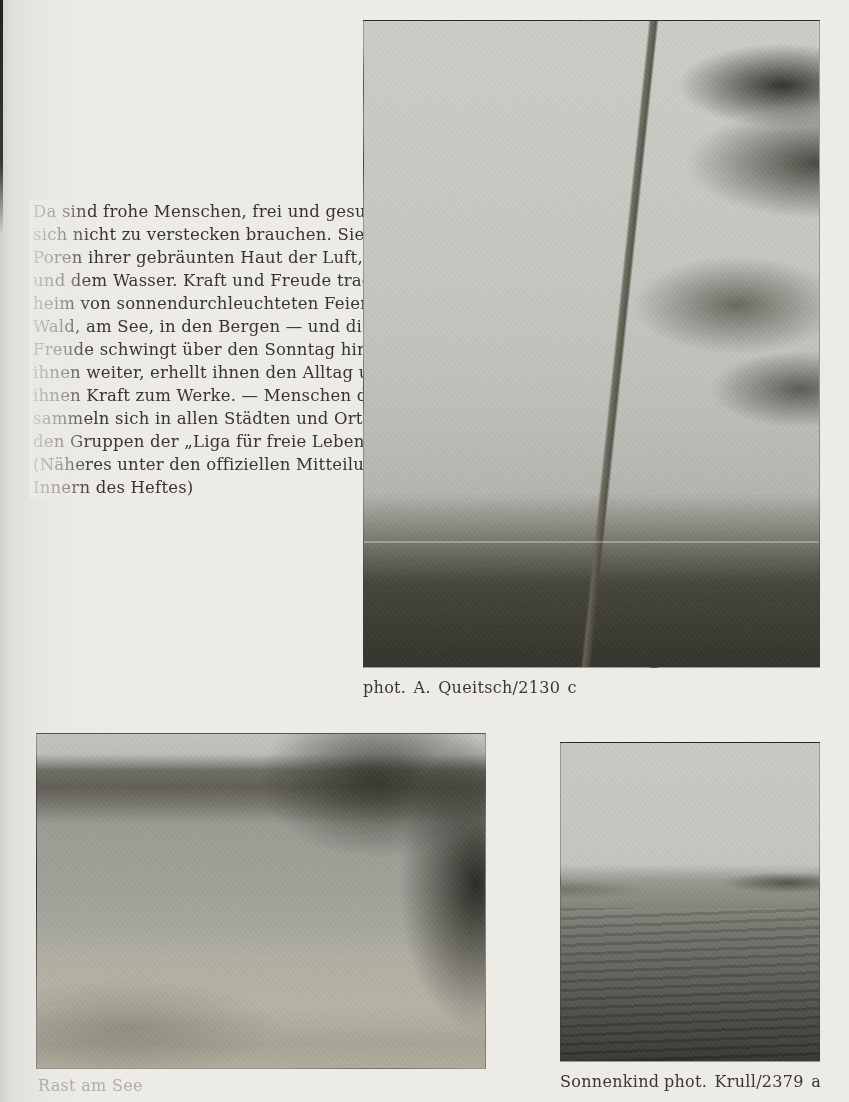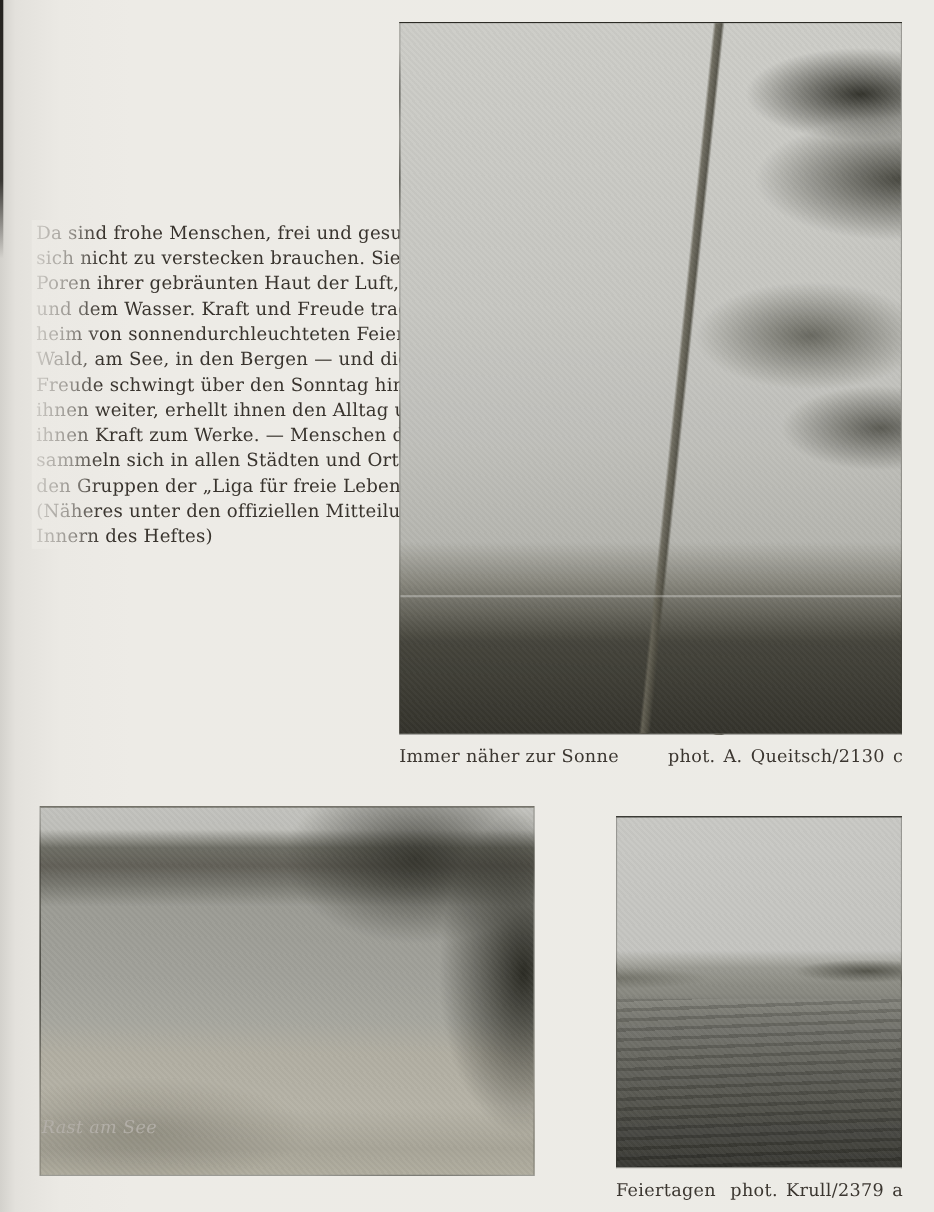--- a/index.html
+++ b/index.html
@@ -95,21 +95,21 @@
   
   .caption-row {
     position: absolute;
     display: flex; justify-content: space-between; align-items: baseline;
     color: #3b3630;
     font-size: 16px;
     letter-spacing: 0.3px;
   }
   .caption-row .credit { word-spacing: 2px; }
   .cap-main { left: 363px; top: 678px; width: 458px; }
-  .cap-lake { left: 38px;  top: 1015px; width: 449px; font-style: italic; }
+  .cap-lake { left: 38px;  top: 1076px; width: 449px; }
   .cap-child { left: 560px; top: 1072px; width: 261px; }
   .caption.faded { color: #b2aea7; }
 </style>
 </head>
 <body>
 
 <div class="scan-edge"></div>
 
 <div class="article">
   <div class="line">Da sind frohe Menschen, frei und gesund, die</div>
@@ -122,26 +122,25 @@
   <div class="line">ihnen weiter, erhellt ihnen den Alltag und gibt</div>
   <div class="line">ihnen Kraft zum Werke. — Menschen dieser Art</div>
   <div class="line">sammeln sich in allen Städten und Orten in</div>
   <div class="line">den Gruppen der „Liga für freie Lebensgestaltung“.</div>
   <div class="line">(Näheres unter den offiziellen Mitteilungen im</div>
   <div class="line">Innern des Heftes)</div>
 </div>
 
 <div class="photo photo-main"></div>
 <div class="caption-row cap-main">
-  <span class="caption">Immer näher zur Sonne</span>
   <span class="credit">phot. A. Queitsch/2130 c</span>
 </div>
 
 <div class="photo photo-lake"></div>
 <div class="caption-row cap-lake">
   <span class="caption faded">Rast am See</span>
 </div>
 
 <div class="photo photo-child-beach"></div>
 <div class="caption-row cap-child">
-  <span class="caption">Feiertagen</span>
+  <span class="caption">Sonnenkind</span>
   <span class="credit">phot. Krull/2379 a</span>
 </div>
 
 </body></html>

